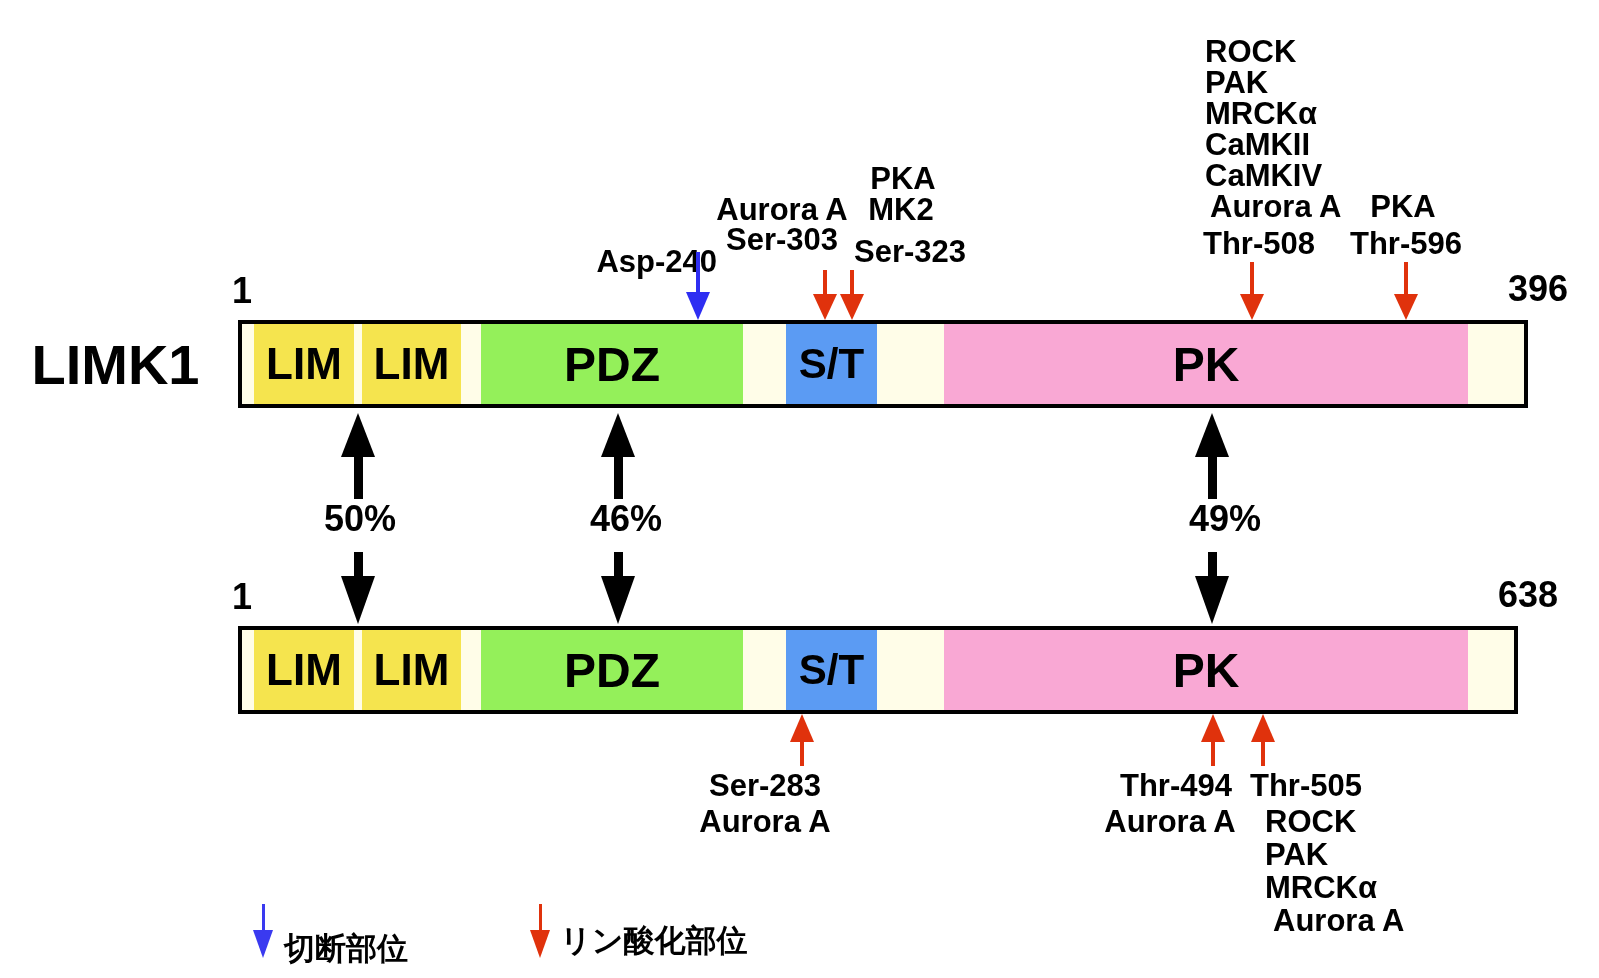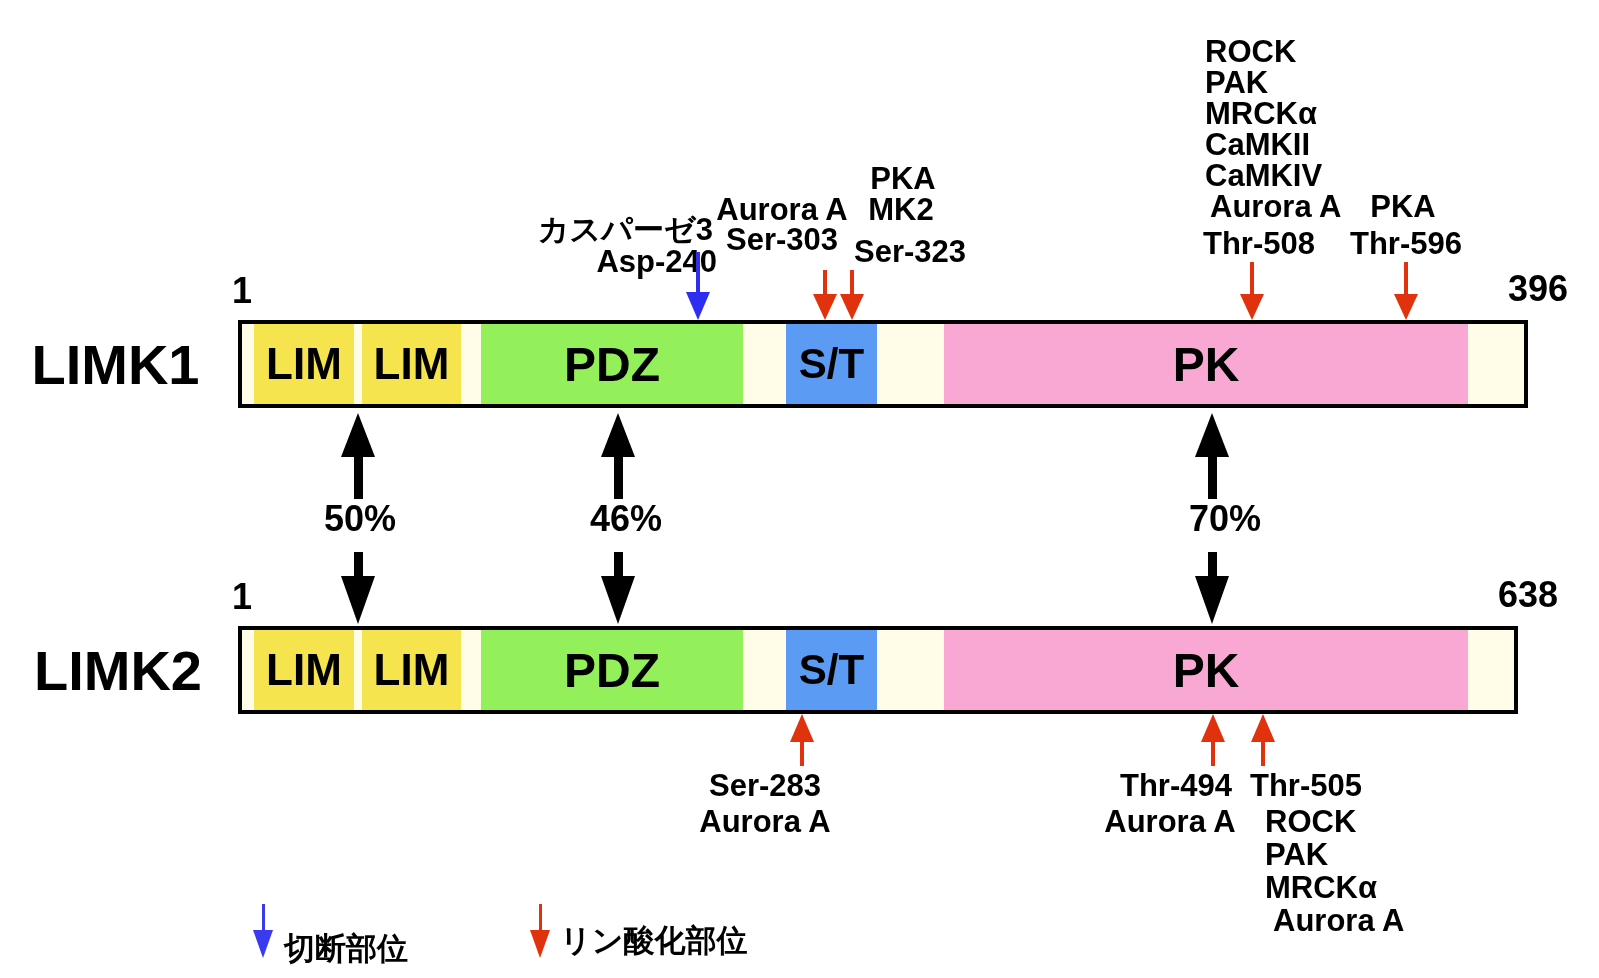--- a/index.html
+++ b/index.html
@@ -44,21 +44,20 @@
   
   .uphead{position:absolute;width:0;height:0;border-left:17px solid transparent;border-right:17px solid transparent;border-bottom:44px solid #000;}
   .downhead{position:absolute;width:0;height:0;border-left:17px solid transparent;border-right:17px solid transparent;border-top:48px solid #000;}
   .blkshaft{position:absolute;width:9px;background:#000;}
 </style>
 </head>
 <body>
 
 <div class="stage">
 
-  <div class="txt ann rgt" style="left:433px;top:214px;width:280px;">カスパーゼ3</div>
   <div class="txt ann rgt" style="left:437px;top:246px;width:280px;">Asp-240</div>
   <div class="va blue" style="left:686px;top:252px;">
     <div class="shaft" style="height:40px;"></div>
     <div class="head-down"></div>
   </div>
 
   <div class="txt ann ctr" style="left:682px;top:194px;width:200px;">Aurora A</div>
   <div class="txt ann ctr" style="left:682px;top:224px;width:200px;">Ser-303</div>
   <div class="va red" style="left:813px;top:270px;">
     <div class="shaft" style="height:24px;"></div>
@@ -110,25 +109,24 @@
   <div class="downhead" style="left:341px;top:576px;"></div>
 
   <div class="uphead" style="left:601px;top:413px;"></div>
   <div class="blkshaft" style="left:614px;top:455px;height:44px;"></div>
   <div class="txt simlabel" style="left:546px;top:498px;width:160px;">46%</div>
   <div class="blkshaft" style="left:614px;top:552px;height:24px;"></div>
   <div class="downhead" style="left:601px;top:576px;"></div>
 
   <div class="uphead" style="left:1195px;top:413px;"></div>
   <div class="blkshaft" style="left:1208px;top:455px;height:44px;"></div>
-  <div class="txt simlabel" style="left:1145px;top:498px;width:160px;">70%</div>
+  <div class="txt simlabel" style="left:1145px;top:498px;width:160px;">49%</div>
   <div class="blkshaft" style="left:1208px;top:552px;height:24px;"></div>
   <div class="downhead" style="left:1195px;top:576px;"></div>
 
-  <div class="txt pname ctr" style="left:18px;top:638px;width:200px;">LIMK2</div>
   <div class="txt num ctr" style="left:222px;top:576px;width:40px;">1</div>
   <div class="txt num rgt" style="left:1458px;top:574px;width:100px;">638</div>
   <div class="bar" style="left:238px;top:626px;width:1280px;">
     <div class="domain d-lim" style="left:12px;width:100px;">LIM</div>
     <div class="domain d-lim" style="left:120px;width:99px;">LIM</div>
     <div class="domain d-pdz" style="left:239px;width:262px;">PDZ</div>
     <div class="domain d-st" style="left:544px;width:91px;">S/T</div>
     <div class="domain d-pk" style="left:702px;width:524px;">PK</div>
   </div>
 

